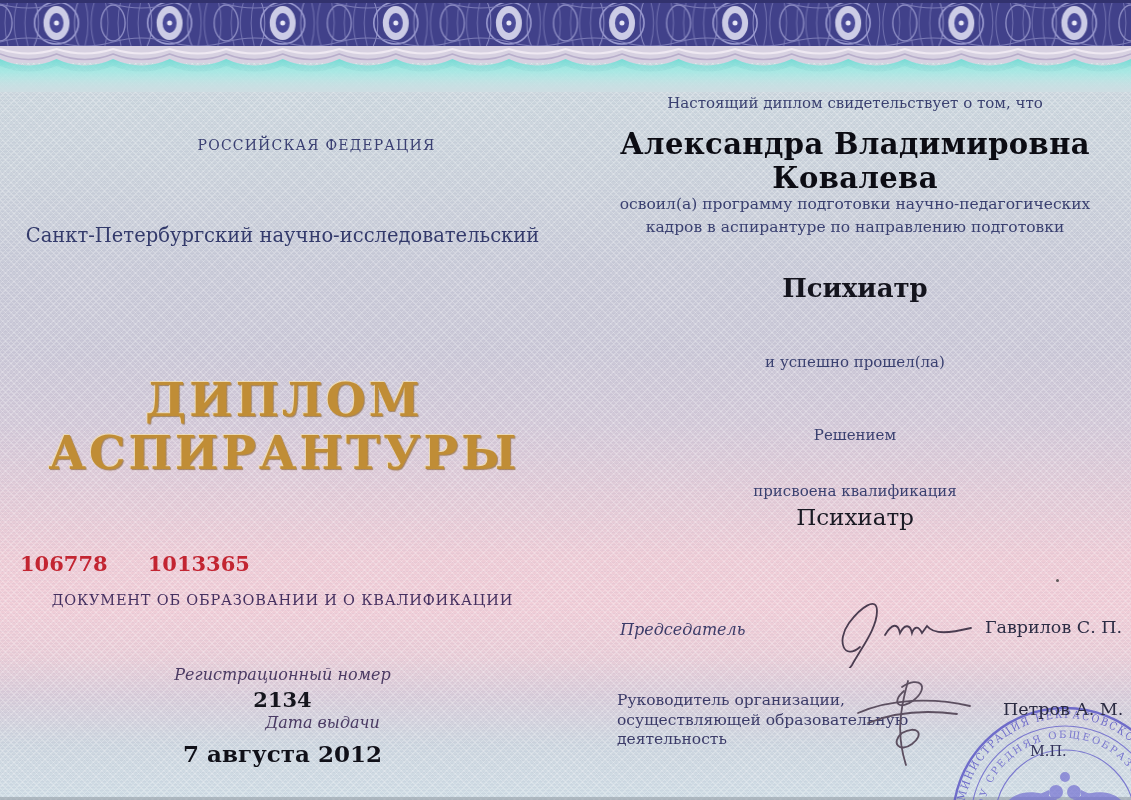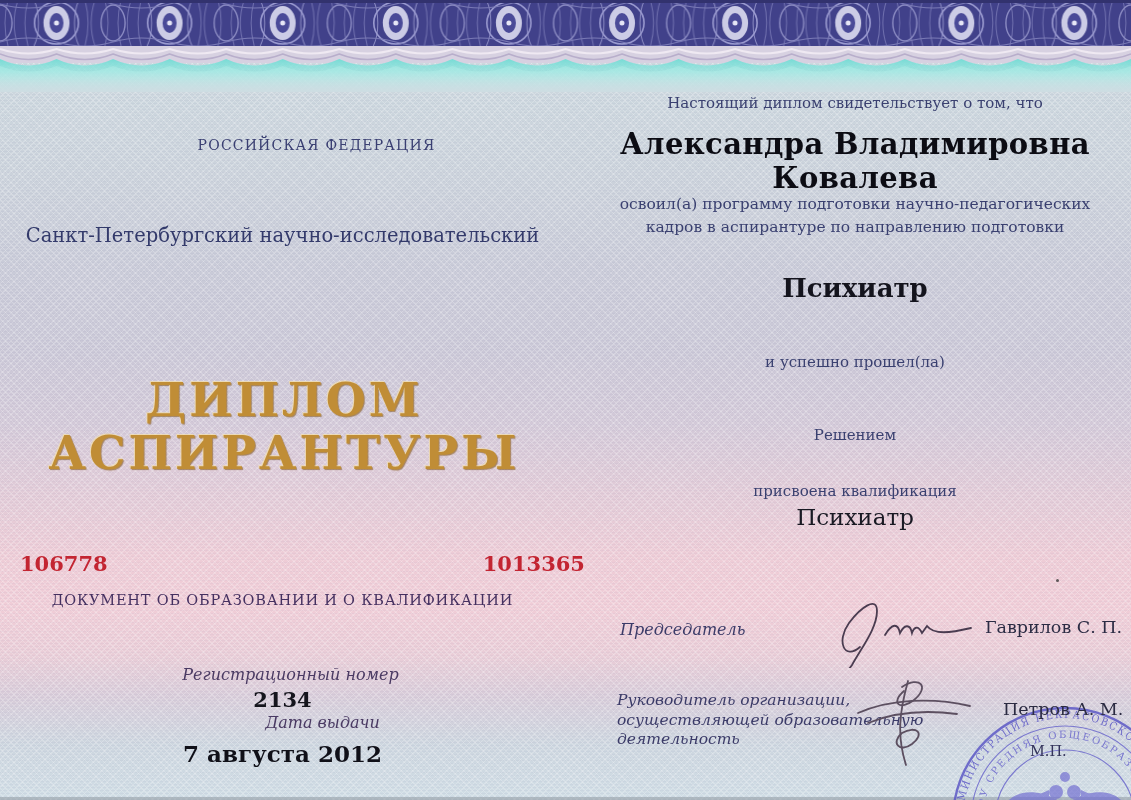--- a/index.html
+++ b/index.html
@@ -15,38 +15,38 @@
   .page::after{content:"";position:absolute;left:0;bottom:0;width:100%;height:3px;background:rgba(140,150,158,.55);}
   .border-top{position:absolute;top:0;left:0;width:1131px;height:92px;display:block;}
   .half{position:absolute;inset:0;}
   .abs{position:absolute;}
   .ctr{text-align:center;}
   .navy{color:#3a4070;}
   .country{top:137px;left:0;width:565px;font-size:14px;letter-spacing:1.2px;color:#3a3f72;padding-left:34px;}
   .inst{top:222px;left:0;width:565px;font-size:19.5px;line-height:27px;color:#333a6b;}
   .gold{top:374px;left:0;width:568px;font-weight:bold;font-size:46px;line-height:53px;letter-spacing:3px;
         color:#c08d36;text-shadow:-1px -1px 0 rgba(242,222,172,.75), 1px 1px 1px rgba(128,82,18,.6);}
-  .serial{top:551px;left:20px;width:565px;display:flex;justify-content:space-between;gap:40px;
+  .serial{top:551px;left:20px;width:565px;display:flex;justify-content:flex-start;gap:40px;
           font-weight:bold;font-size:21px;color:#c32532;}
   .caption{top:592px;left:0;width:565px;font-size:14.5px;letter-spacing:.8px;color:#453060;}
-  .reg-label{top:665px;left:0;width:565px;font-style:italic;font-size:16px;color:#4a3a63;padding-left:8px;}
+  .reg-label{top:665px;left:0;width:565px;font-style:italic;font-size:16px;color:#4a3a63;}
   .reg-value{top:687px;left:0;width:565px;font-weight:bold;font-size:21px;color:#15151d;}
   .date-label{top:713px;left:0;width:565px;font-style:italic;font-size:16px;color:#4a3a63;margin-left:40px;}
   .date-value{top:740px;left:0;width:565px;font-weight:bold;font-size:23px;color:#101018;}
   .intro{top:94px;left:570px;width:570px;font-size:15px;}
   .name{top:127px;left:555px;width:600px;font-weight:bold;font-size:29px;letter-spacing:.4px;color:#0c0c13;}
   .program{top:193px;left:570px;width:570px;font-size:15.5px;line-height:23px;}
   .direction{top:273px;left:570px;width:570px;font-weight:bold;font-size:26px;color:#14141d;}
   .passed{top:353px;left:570px;width:570px;font-size:15px;}
   .decision{top:426px;left:570px;width:570px;font-size:15px;}
   .qual-label{top:482px;left:570px;width:570px;font-size:15px;}
   .qualification{top:504px;left:570px;width:570px;font-size:23px;color:#191923;}
   .chairman-label{top:620px;left:620px;font-style:italic;font-size:16px;color:#3b3b68;}
   .chairman-name{top:617px;left:985px;font-size:17.5px;color:#2c2c44;}
-  .head-label{top:691px;left:617px;font-style:italic;font-size:15.5px;line-height:19.5px;color:#3b3b68;}
+  .head-label{top:691px;left:617px;font-size:15.5px;line-height:19.5px;color:#3b3b68;}
   .head-name{top:699px;left:1003px;font-size:17.5px;color:#2b2b42;z-index:3;}
   .mp{top:743px;left:1030px;font-size:14.5px;color:#33335a;z-index:3;text-align:center;}
   .sig1{top:583px;left:765px;width:215px;height:85px;z-index:2;}
   .sig2{top:673px;left:840px;width:150px;height:100px;z-index:2;}
   .seal{top:670px;left:915px;width:300px;height:300px;z-index:1;}
   .ink-dot{top:579px;left:1056px;width:3px;height:3px;border-radius:50%;background:#3a3a3a;opacity:.8;}
 </style>
 </head>
 <body>
 

